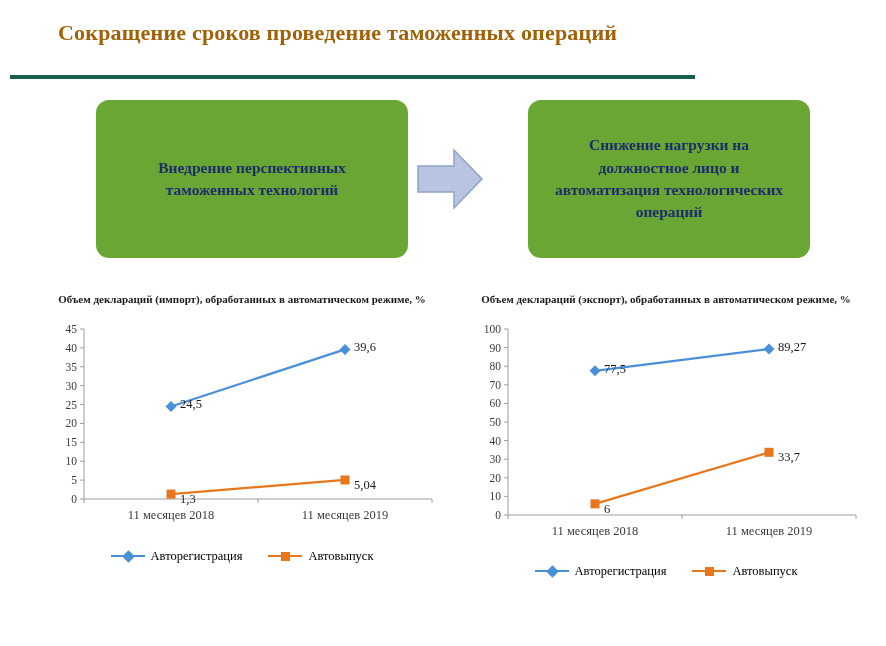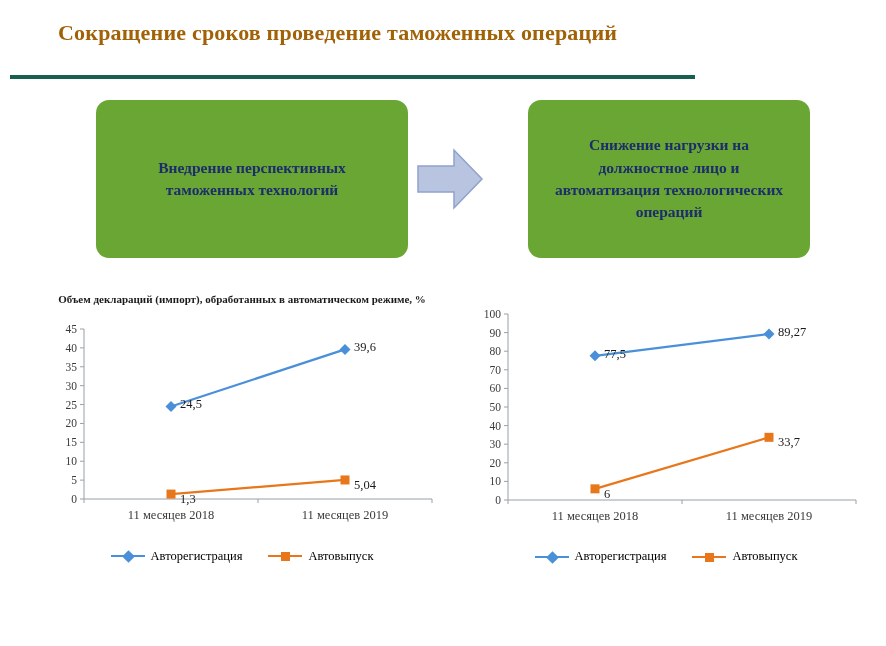--- a/index.html
+++ b/index.html
@@ -202,20 +202,21 @@
       <span class="legend-swatch">
         <i style="background:#e8761b"></i>
           <b style="background:#e8761b"></b>
       </span>
       <span>Автовыпуск</span>
     </div>
   </div>
 </div>
 
 <div class="chart-panel" id="panel-right">
+  <div class="chart-title">Объем деклараций (экспорт), обработанных в автоматическом режиме, %</div>
   <div class="plot-wrap">
     <svg class="plot-svg" id="svg-export" width="428" height="245" viewBox="0 0 428 245" xmlns="http://www.w3.org/2000/svg">
         <line x1="56" y1="10" x2="56" y2="196" stroke="#9aa0a6" stroke-width="1"></line>
         <line x1="56" y1="196" x2="404" y2="196" stroke="#9aa0a6" stroke-width="1"></line>
         <line x1="52" y1="196" x2="56" y2="196" stroke="#9aa0a6" stroke-width="1"></line>
         <text x="49" y="200" text-anchor="end" font-family="&quot;Liberation Serif&quot;, serif" font-size="11.5" fill="#3a3a3a">0</text>
         <line x1="52" y1="177.4" x2="56" y2="177.4" stroke="#9aa0a6" stroke-width="1"></line>
         <text x="49" y="181.4" text-anchor="end" font-family="&quot;Liberation Serif&quot;, serif" font-size="11.5" fill="#3a3a3a">10</text>
         <line x1="52" y1="158.8" x2="56" y2="158.8" stroke="#9aa0a6" stroke-width="1"></line>
         <text x="49" y="162.8" text-anchor="end" font-family="&quot;Liberation Serif&quot;, serif" font-size="11.5" fill="#3a3a3a">20</text>

